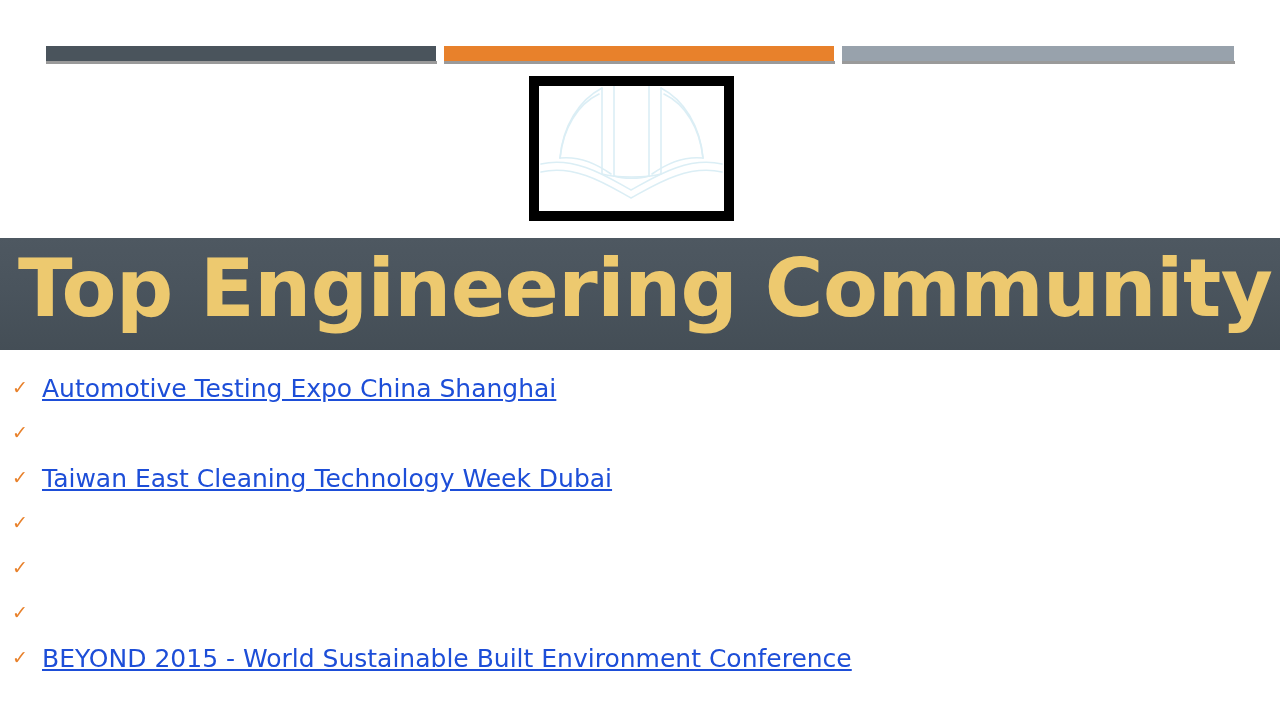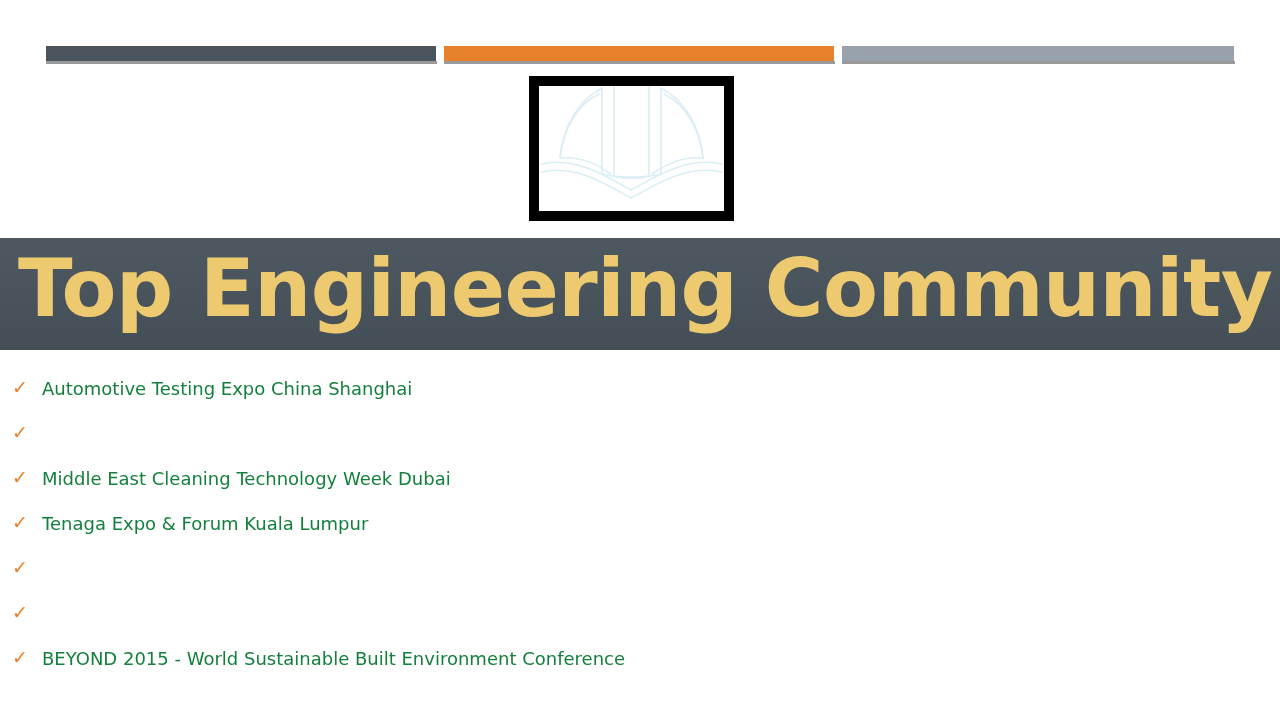--- a/index.html
+++ b/index.html
@@ -112,25 +112,26 @@
   }
   .check-icon {
     width: 30px;
     flex: 0 0 30px;
     color: #e8812b;
     font-size: 19px;
     line-height: 30px;
     font-family: "DejaVu Sans", sans-serif;
   }
   .bullet-text {
-    color: #15803d;
+    color: #1d4ed8;
     font-family: "DejaVu Sans", sans-serif;
-    font-size: 18px;
+    font-size: 25px;
     line-height: 33px;
     white-space: nowrap;
+    text-decoration: underline;
   }
 </style>
 </head>
 <body>
 
 <div id="top-bars">
   <div class="bar" id="bar-dark"></div>
   <div class="bar" id="bar-orange"></div>
   <div class="bar" id="bar-light"></div>
 </div>
@@ -165,25 +166,24 @@
 <ul id="bullet-list">
   <li class="bullet-row">
     <span class="check-icon">✓</span>
     <span class="bullet-text">Automotive Testing Expo China Shanghai</span>
   </li>
   <li class="bullet-row">
     <span class="check-icon">✓</span>
   </li>
   <li class="bullet-row">
     <span class="check-icon">✓</span>
-    <span class="bullet-text">Middle East Cleaning Technology Week Dubai</span>
+    <span class="bullet-text">Taiwan East Cleaning Technology Week Dubai</span>
   </li>
   <li class="bullet-row">
     <span class="check-icon">✓</span>
-    <span class="bullet-text">Tenaga Expo &amp; Forum Kuala Lumpur</span>
   </li>
   <li class="bullet-row">
     <span class="check-icon">✓</span>
   </li>
   <li class="bullet-row">
     <span class="check-icon">✓</span>
   </li>
   <li class="bullet-row">
     <span class="check-icon">✓</span>
     <span class="bullet-text">BEYOND 2015 - World Sustainable Built Environment Conference</span>

